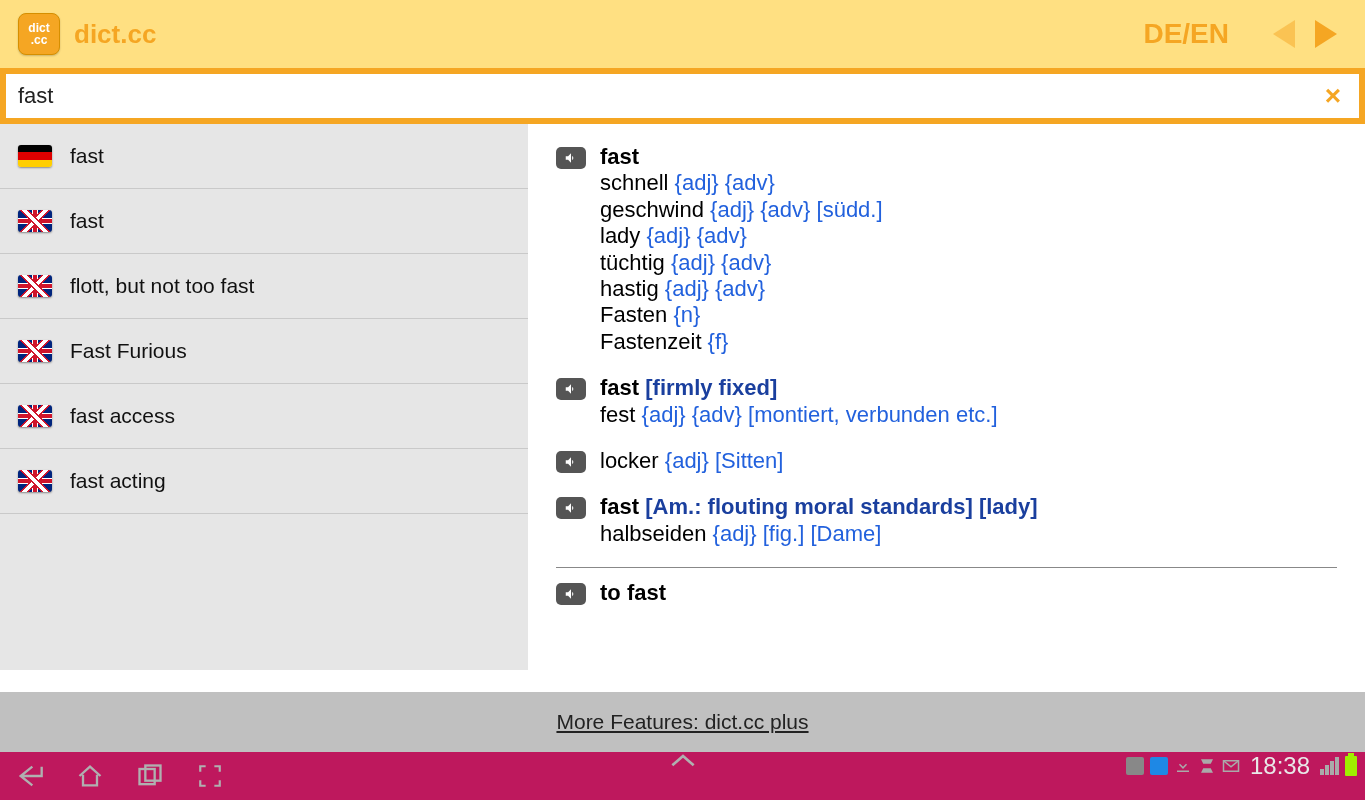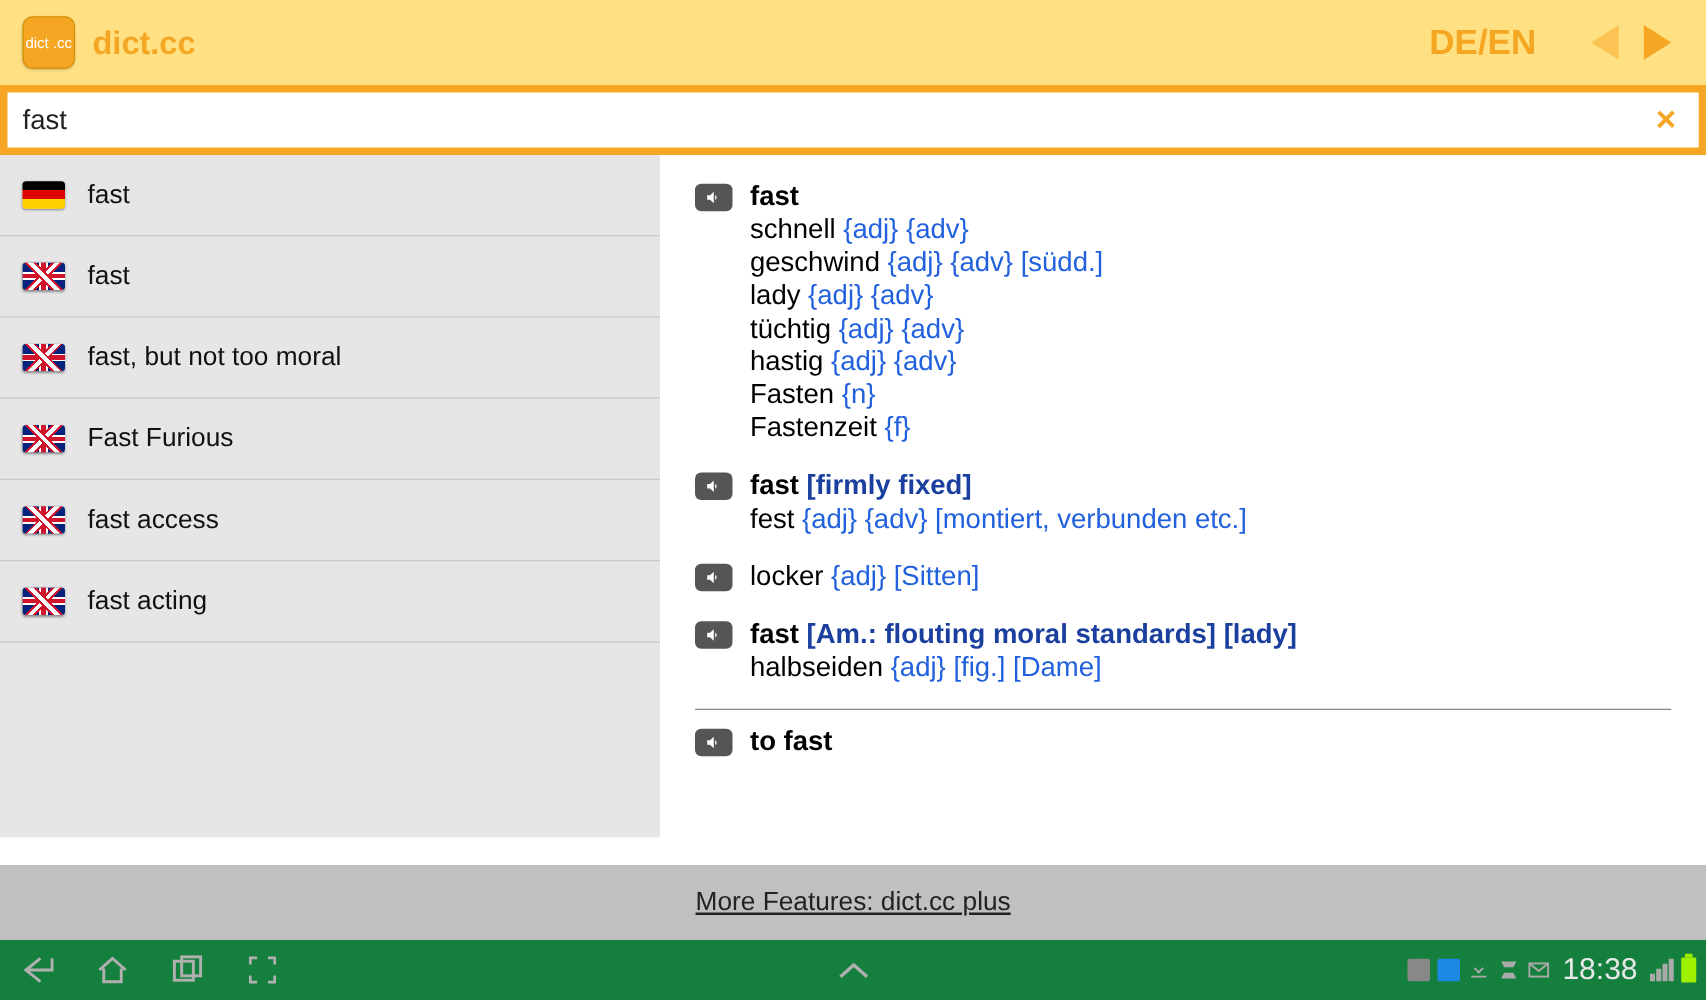--- a/index.html
+++ b/index.html
@@ -1,21 +1,21 @@
 <!DOCTYPE html>
 <html><head>
 <meta charset="utf-8">
 <style>
 * { margin:0; padding:0; box-sizing:border-box; }
 body { font-family: Arial, Helvetica, sans-serif; width:1365px; height:800px; overflow:hidden; background:#fff; position:relative; }
 
 
 .header { background:#ffe082; height:68px; display:flex; align-items:center; padding:0 18px; }
 .app-icon { width:42px; height:42px; background:#f5a623; border-radius:8px; display:flex; align-items:center; justify-content:center; border:1px solid #d68f00; box-shadow:0 1px 2px rgba(0,0,0,0.2); }
-.app-icon-text { color:#fff; font-size:12px; font-weight:normal; line-height:1; text-align:center; }
+.app-icon-text { color:#fff; font-size:12px; font-weight:bold; line-height:1; text-align:center; }
 .app-title { color:#f5a623; font-size:26px; font-weight:bold; margin-left:14px; }
 .header-spacer { flex:1; }
 .lang-toggle { color:#f5a623; font-size:28px; font-weight:bold; margin-right:34px; cursor:pointer; }
 .nav-arrow { width:0; height:0; cursor:pointer; margin:0 10px; }
 .nav-left { border-top:14px solid transparent; border-bottom:14px solid transparent; border-right:22px solid rgba(245,166,35,0.5); }
 .nav-right { border-top:14px solid transparent; border-bottom:14px solid transparent; border-left:22px solid #f5a623; }
 
 
 .search-wrap { background:#f5a623; padding:6px; }
 .search-inner { background:#fff; height:44px; display:flex; align-items:center; padding:0 12px; }
@@ -49,21 +49,21 @@
 .trans-line { color:#000; }
 .gram { color:#2261dd; }
 .note { color:#2261dd; }
 .hr { border:none; border-top:1px solid #888; margin:8px 0 12px 0; }
 
 
 .promo { position:absolute; bottom:48px; left:0; right:0; height:60px; background:#c0c0c0; display:flex; align-items:center; justify-content:center; }
 .promo-text { font-size:21px; color:#222; text-decoration:underline; cursor:pointer;text-align:right; }
 
 
-.navbar { position:absolute; bottom:0; left:0; right:0; height:48px; background:#15803d; display:flex; align-items:center; color:#b0b0b0; }
+.navbar { position:absolute; bottom:0; left:0; right:0; height:48px; background:#be185d; display:flex; align-items:flex-start; color:#b0b0b0; }
 .navbtn { width:60px; height:48px; display:flex; align-items:center; justify-content:center; cursor:pointer; }
 .nav-center { flex:1; display:flex; justify-content:center; }
 .status { display:flex; align-items:center; gap:6px; padding-right:8px; }
 .status svg { width:18px; height:18px; }
 .clock { color:#e8e8e8; font-size:24px; margin:0 4px; }
 .batt { width:12px; height:20px; background:#9fef00; border-radius:1px; position:relative; }
 .batt::before { content:''; position:absolute; top:-3px; left:3px; width:6px; height:3px; background:#9fef00; }
 .sig { display:flex; align-items:flex-end; gap:1px; }
 .sig span { width:4px; background:#aaa; }
 .sig span:nth-child(1){height:6px;} .sig span:nth-child(2){height:10px;} .sig span:nth-child(3){height:14px;} .sig span:nth-child(4){height:18px;}
@@ -99,21 +99,21 @@
       <div class="sugg">
         <div class="flag flag-de"></div>
         <span class="sugg-text">fast</span>
       </div>
       <div class="sugg">
         <div class="flag flag-en"></div>
         <span class="sugg-text">fast</span>
       </div>
       <div class="sugg">
         <div class="flag flag-en"></div>
-        <span class="sugg-text">fast, but not too moral</span>
+        <span class="sugg-text">flott, but not too fast</span>
       </div>
       <div class="sugg">
         <div class="flag flag-en"></div>
         <span class="sugg-text">Fast  Furious</span>
       </div>
       <div class="sugg">
         <div class="flag flag-en"></div>
         <span class="sugg-text">fast access</span>
       </div>
       <div class="sugg">

